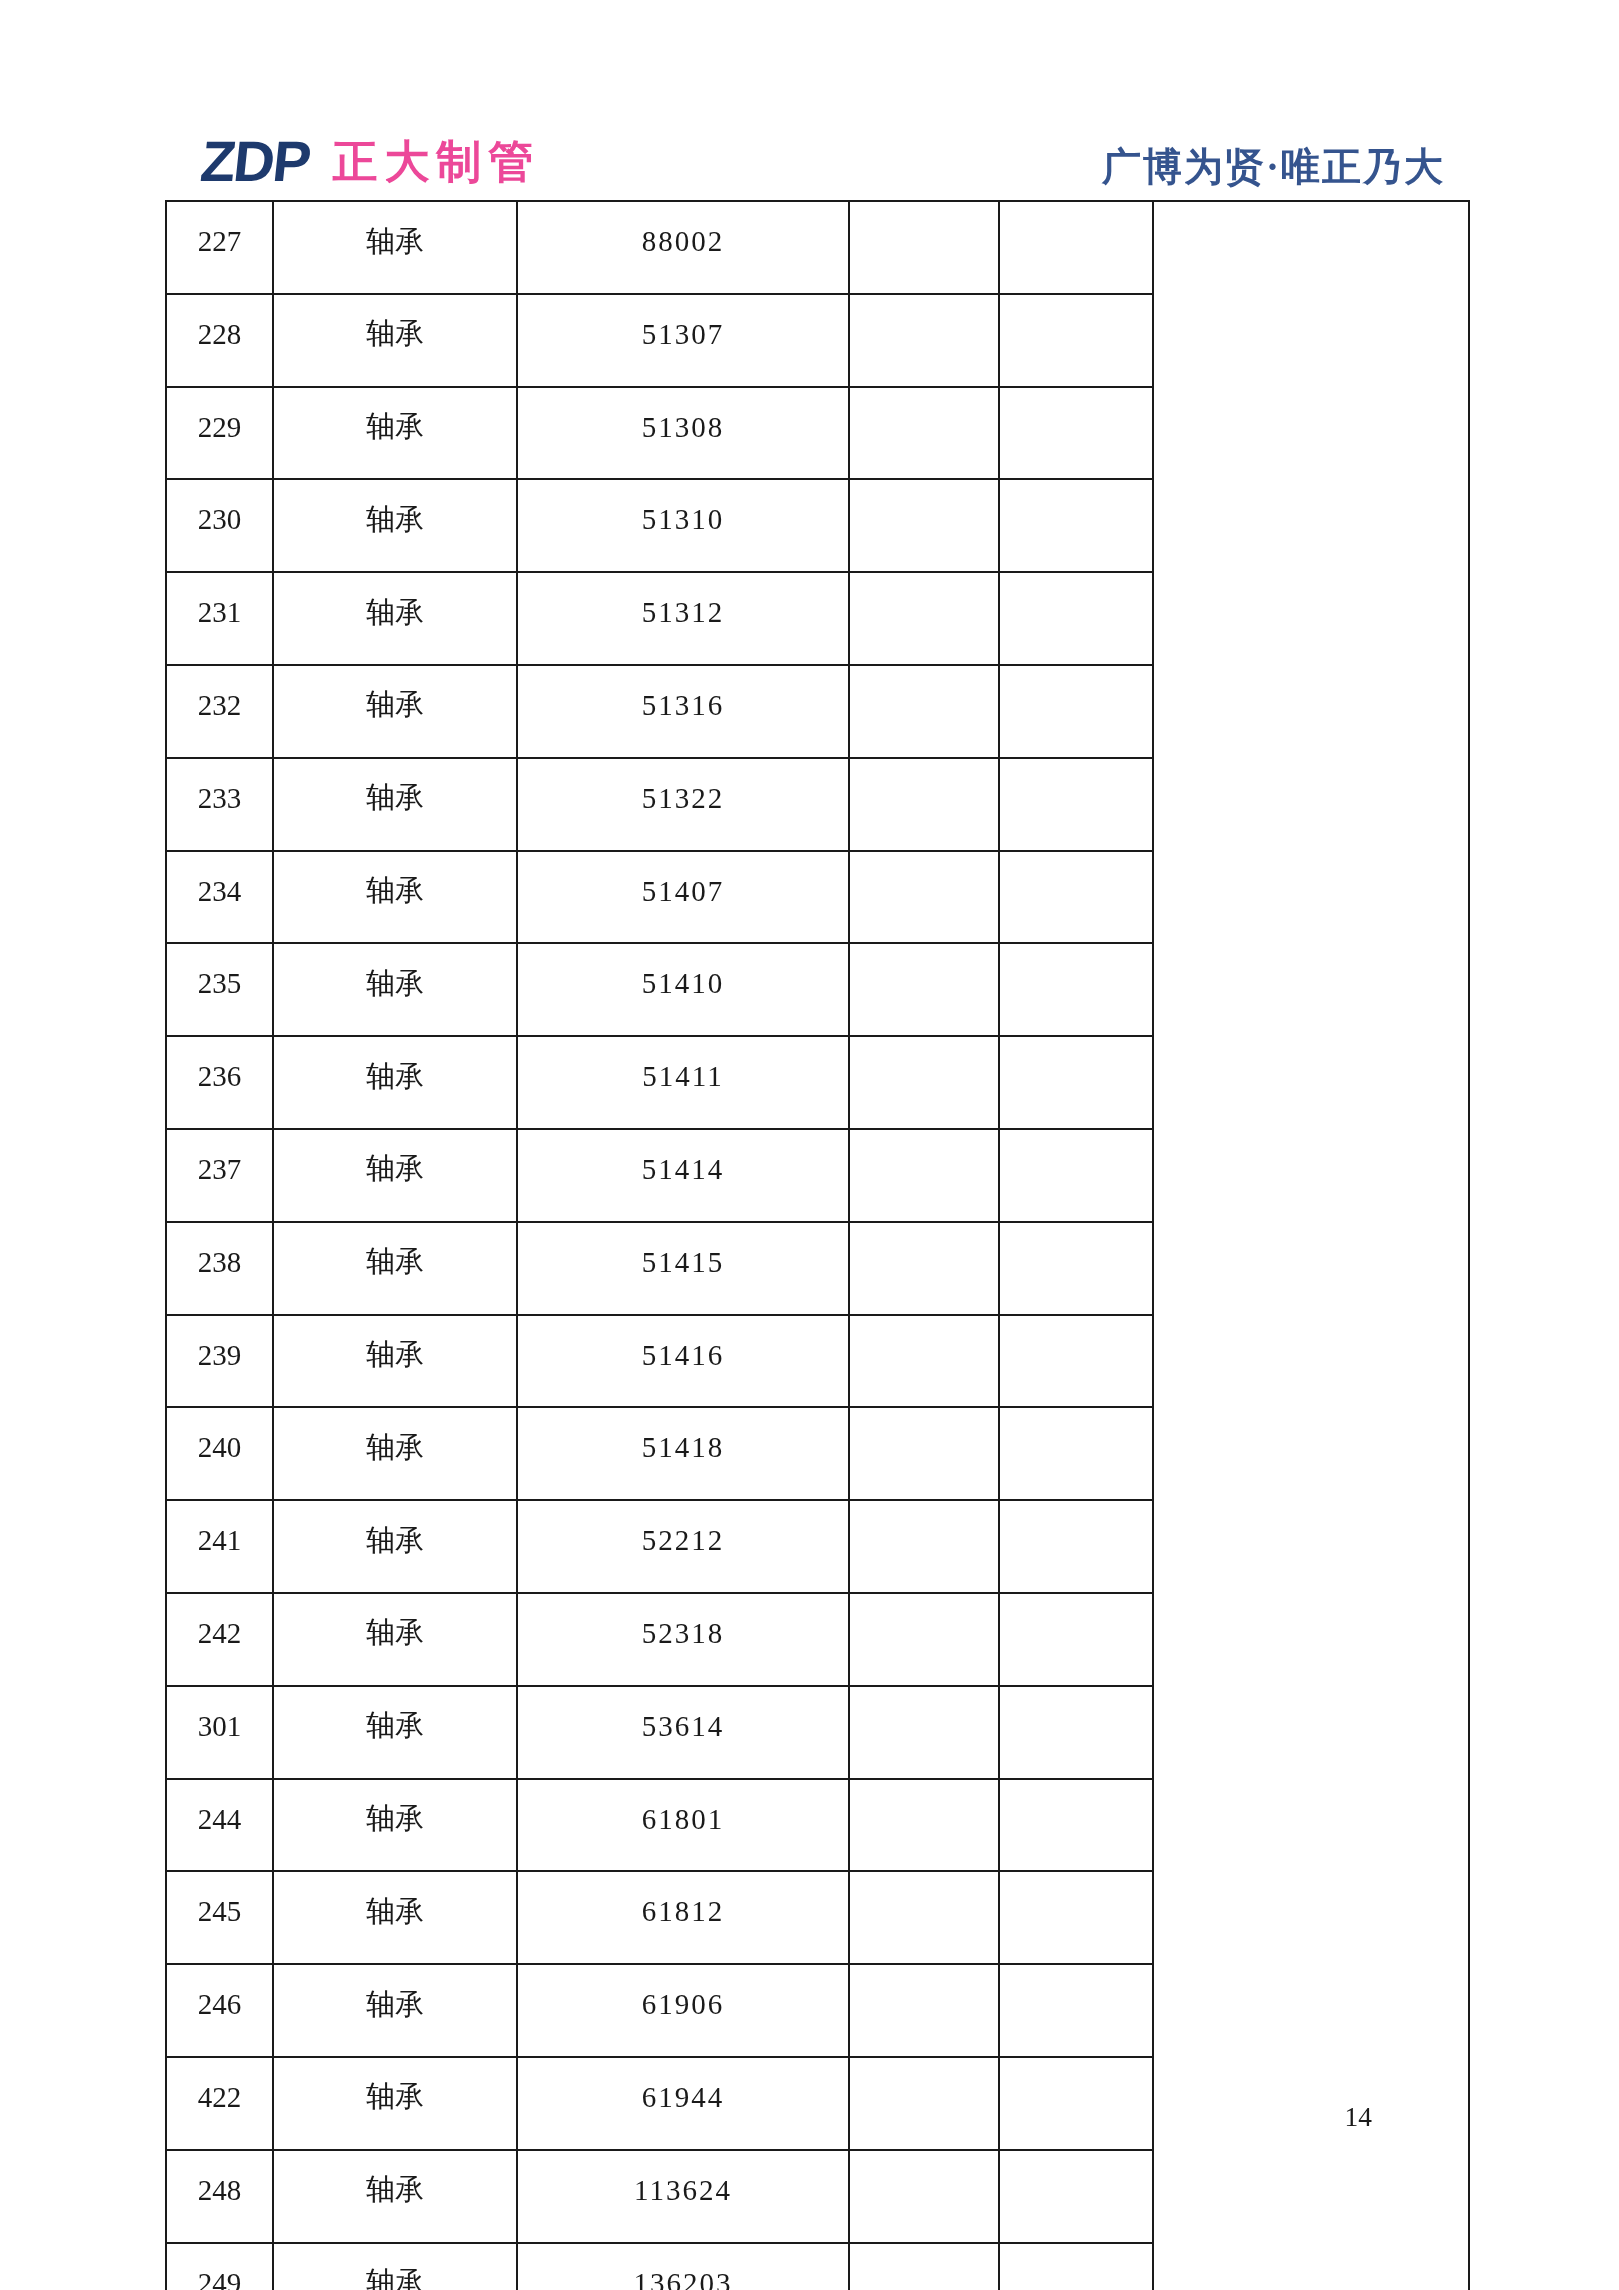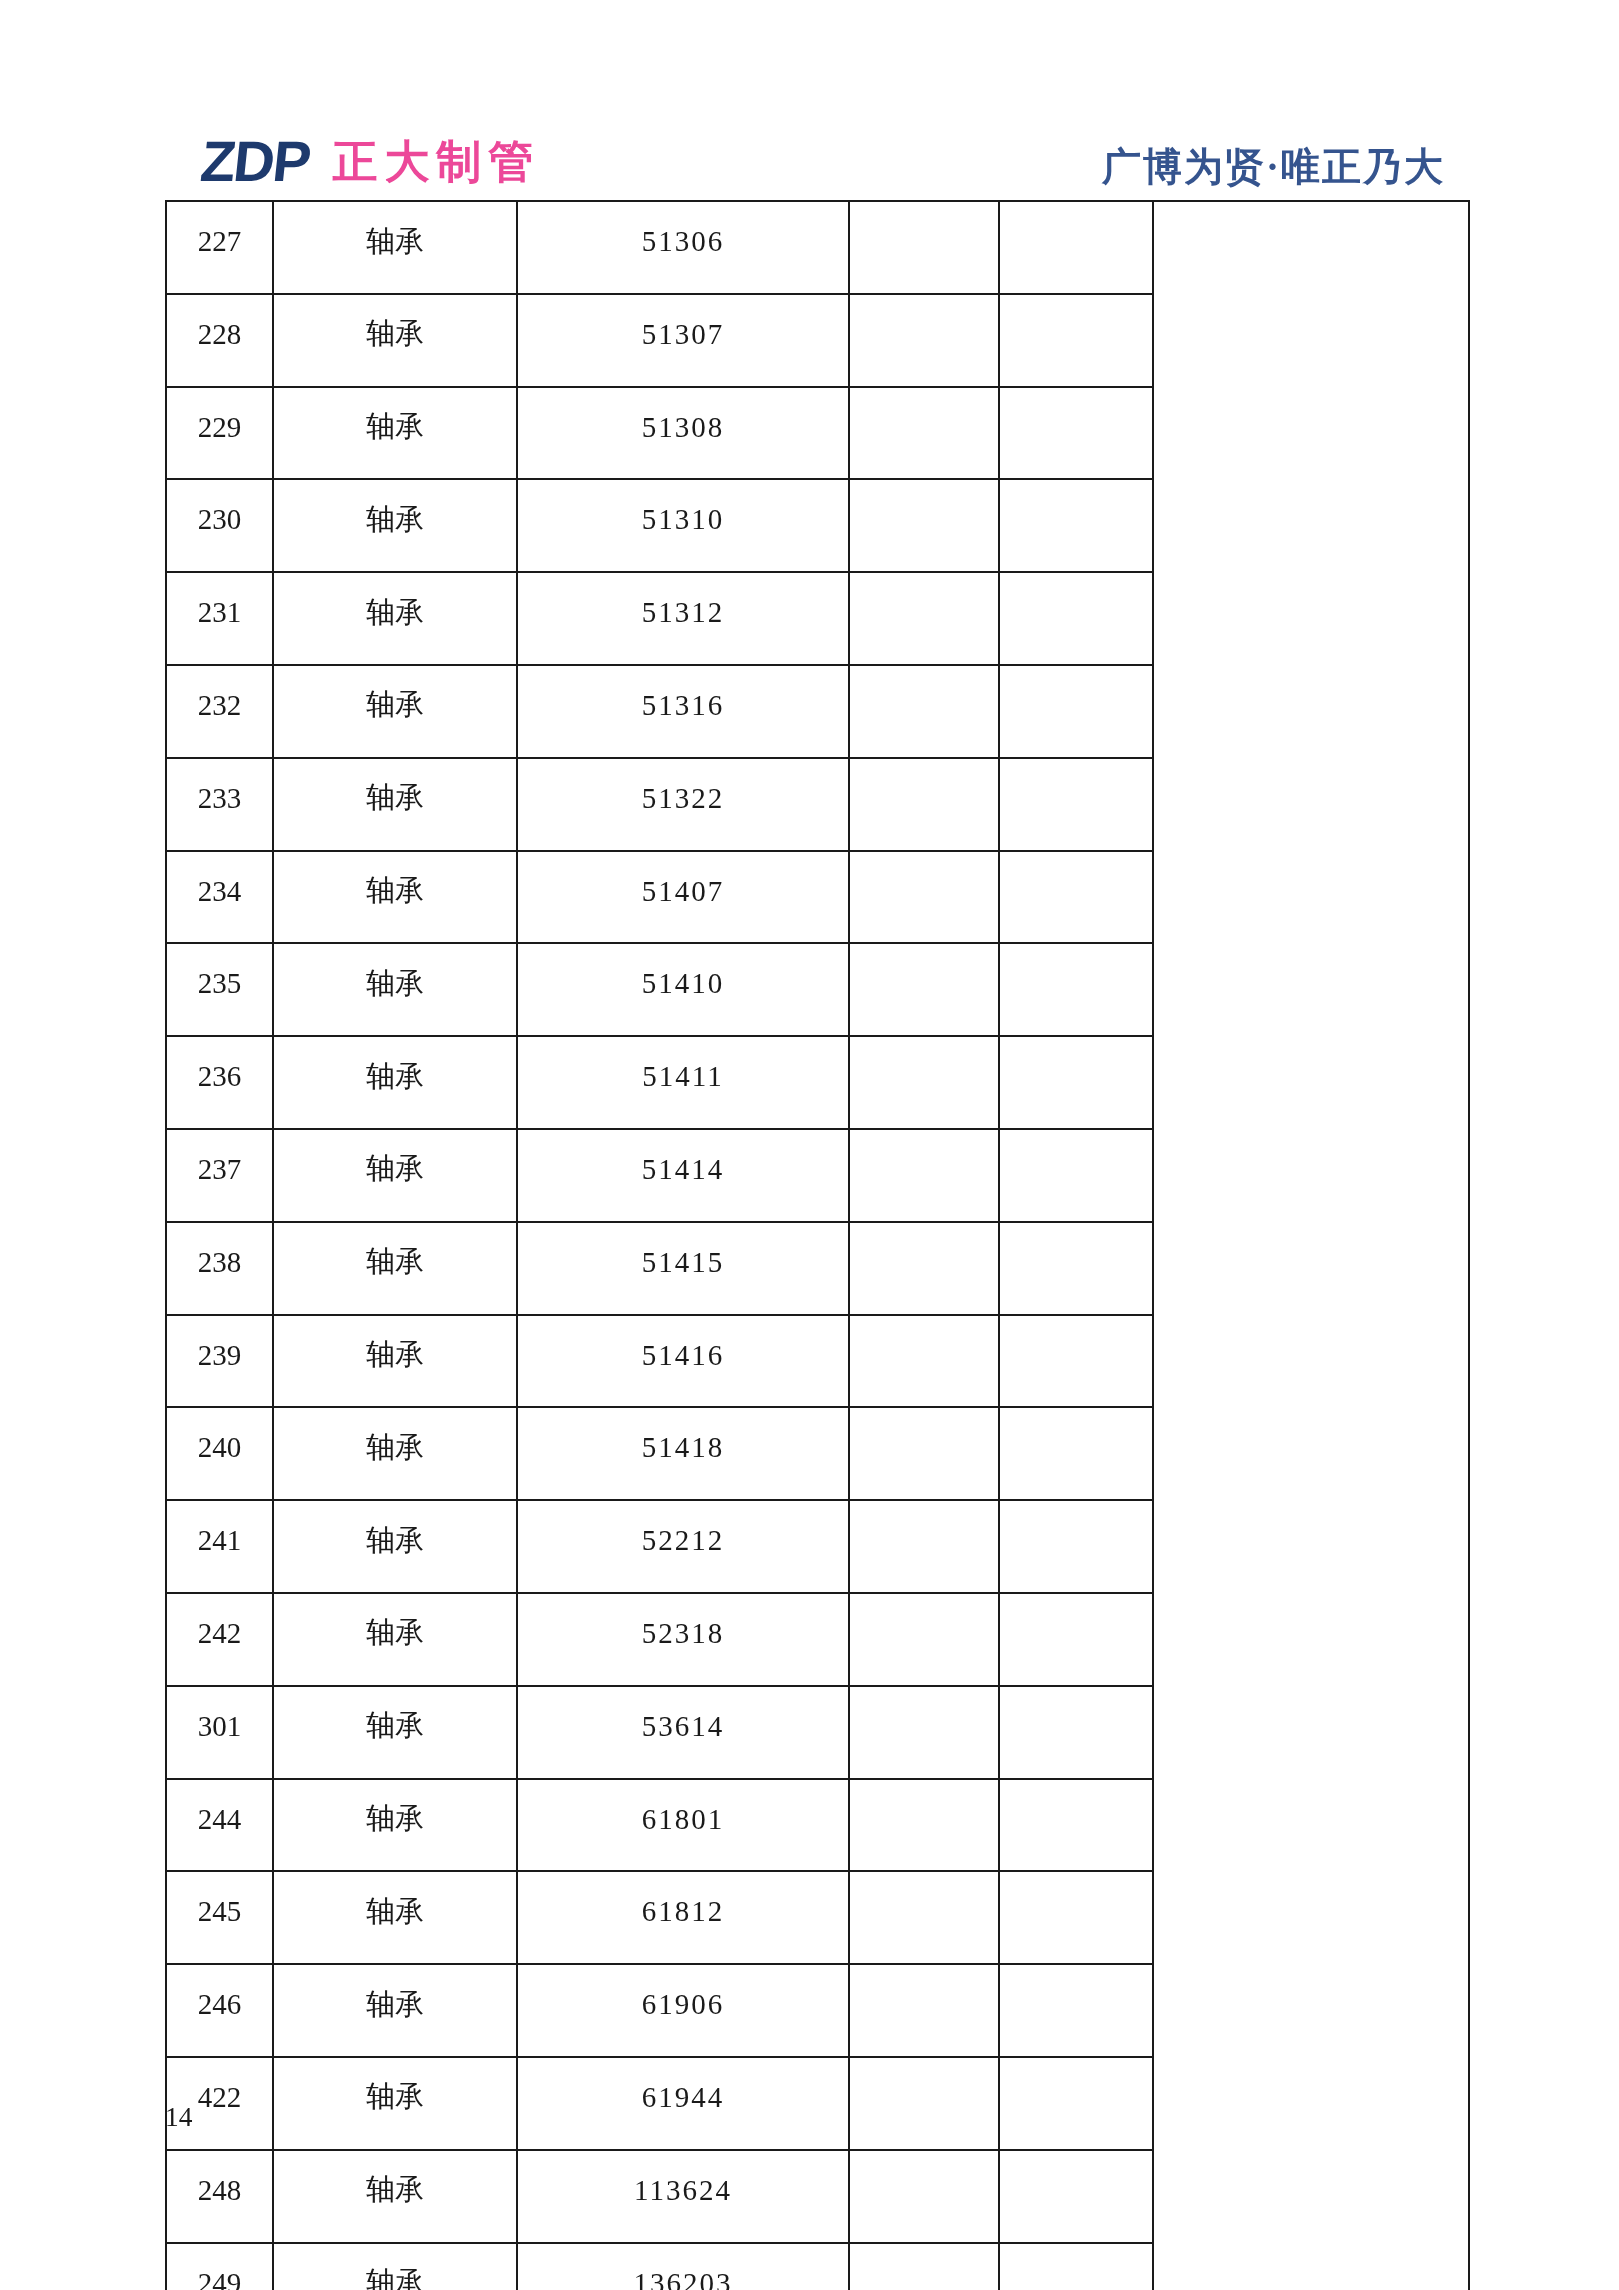--- a/index.html
+++ b/index.html
@@ -52,21 +52,21 @@
     font-size: 29px; color: #1a1a1a;
     overflow: hidden;
   }
   .cell-name  { font-size: 30px; border-radius: 17px; }
   .cell-model { letter-spacing: 2px; }
   .merged-cell { background: #ffffff; }
 
   
   .page-number {
     position: absolute; top: 2102px; left: 165px; width: 1207px;
-    text-align: left;
+    text-align: right;
     font-size: 27.4px; color: #1a1a1a;
   }
 </style>
 </head>
 <body>
 
 <div class="header-logo">
   <span class="logo-zdp">ZDP</span>
   <span class="logo-company">正大制管</span>
 </div>
@@ -78,21 +78,21 @@
     <col style="width:244px">
     <col style="width:332px">
     <col style="width:150px">
     <col style="width:154px">
     <col style="width:316px">
   </colgroup>
   <tbody>
       <tr>
     <td class="cell-no">227</td>
     <td class="cell-name">轴承</td>
-    <td class="cell-model">51306</td>
+    <td class="cell-model">88002</td>
     <td class="cell-empty"></td>
     <td class="cell-empty"></td>
   <td rowspan="23" class="merged-cell"></td>
       </tr>
       <tr>
     <td class="cell-no">228</td>
     <td class="cell-name">轴承</td>
     <td class="cell-model">51307</td>
     <td class="cell-empty"></td>
     <td class="cell-empty"></td>

